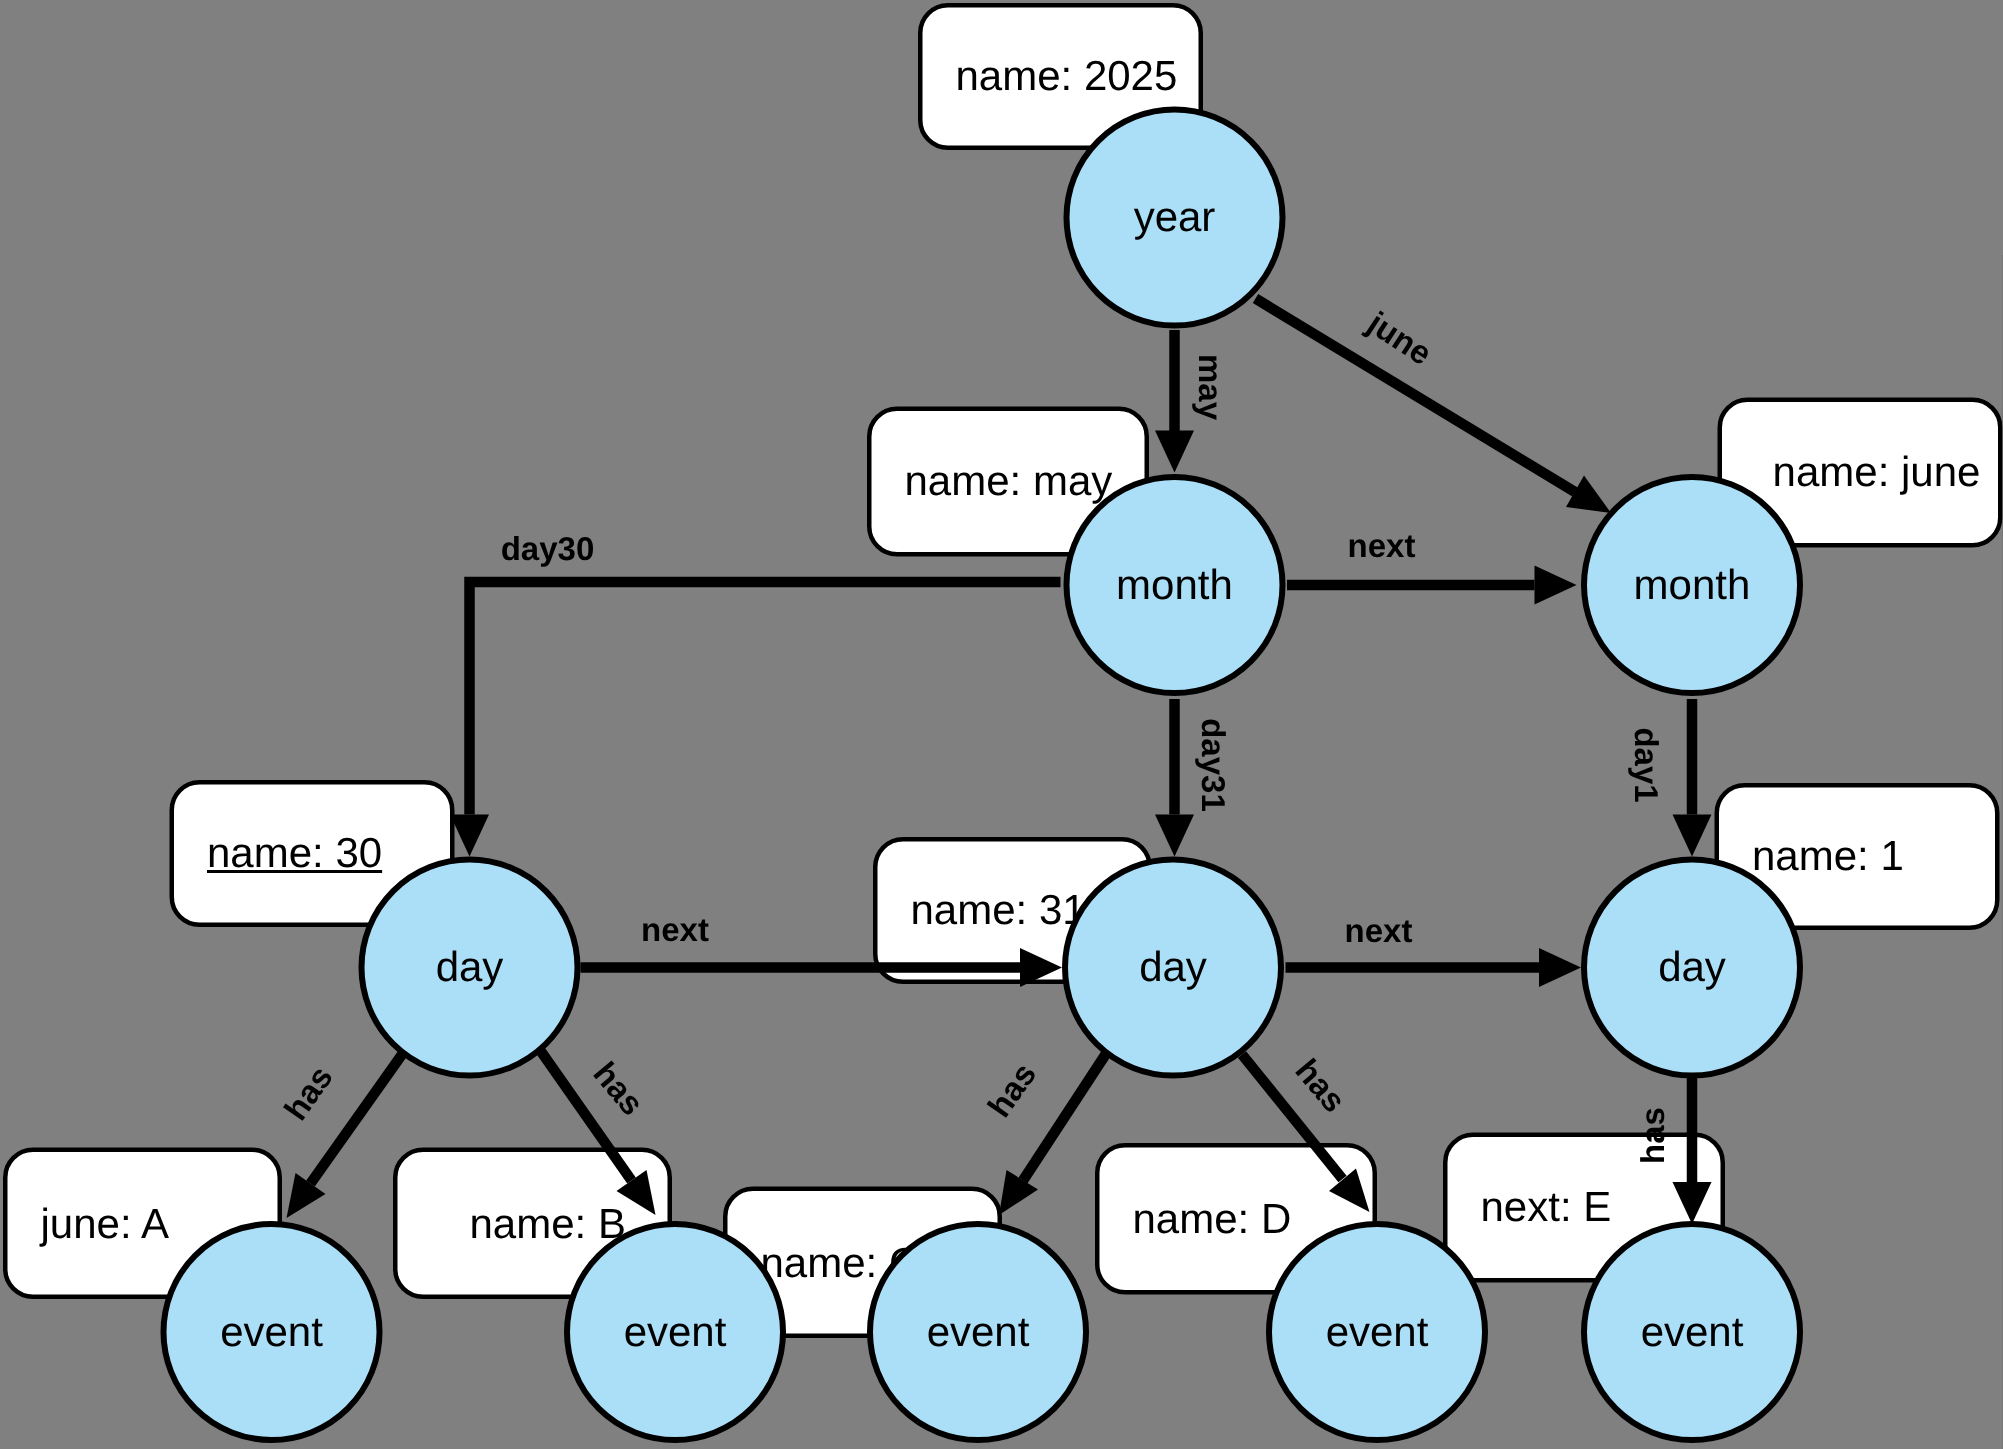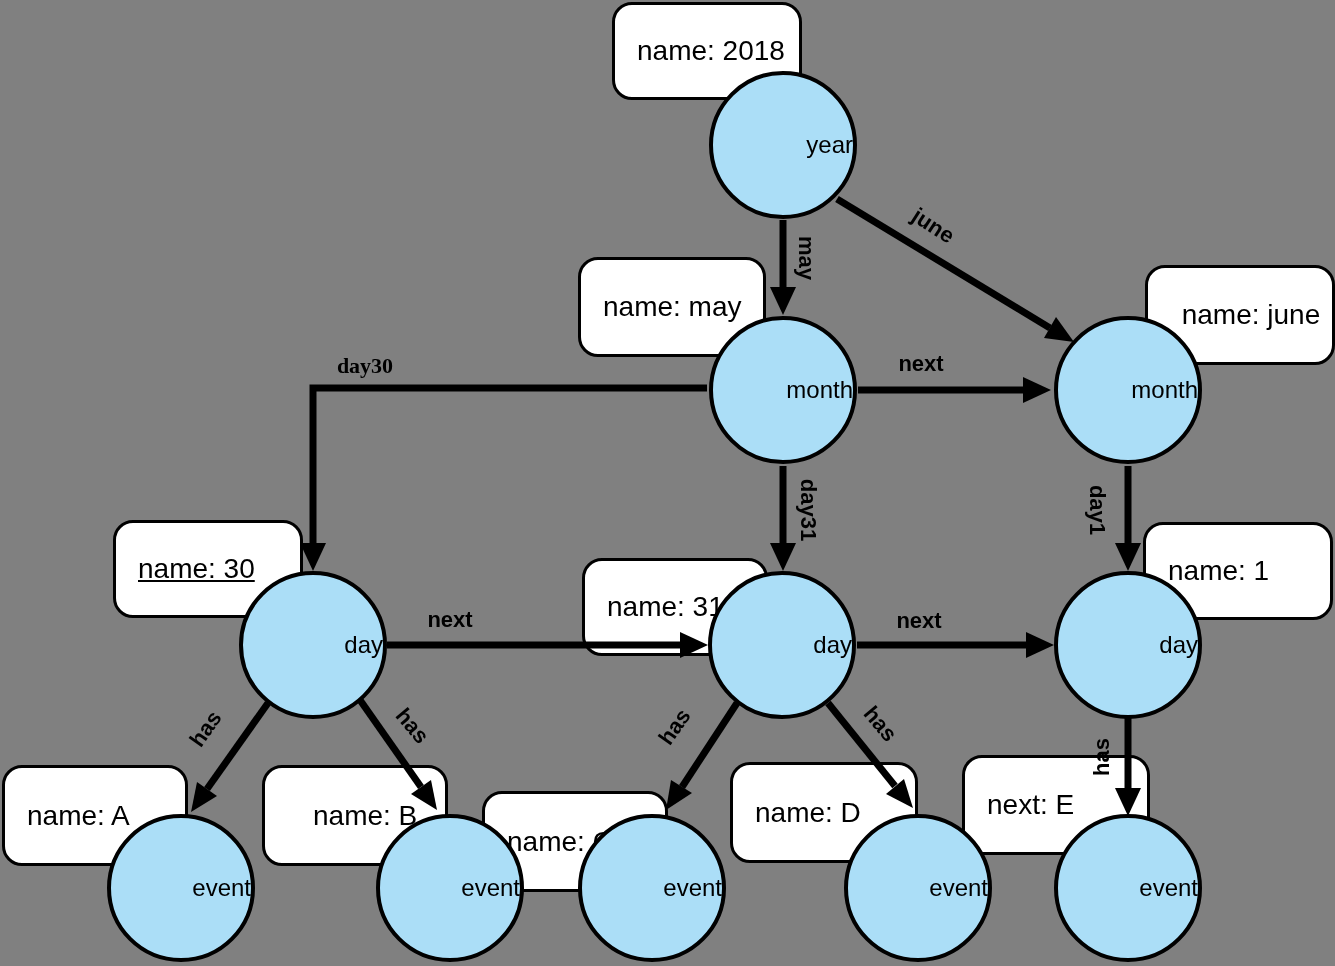--- a/index.html
+++ b/index.html
@@ -15,58 +15,58 @@
   .pbox{
     position:absolute;z-index:1;box-sizing:border-box;
     background:var(--box-fill);border:3.5px solid var(--stroke);border-radius:20px;
     display:flex;align-items:center;
     padding-left:22px;font-size:28px;color:#000;white-space:nowrap;
   }
   .node{
     position:absolute;z-index:3;box-sizing:border-box;
     width:148px;height:148px;border-radius:50%;
     background:var(--node-fill);border:4px solid var(--stroke);
-    display:flex;align-items:center;justify-content:flex-end;
-    font-size:24px;color:#000;
+    display:flex;align-items:center;justify-content:center;
+    font-size:28px;color:#000;
   }
   .elabel{
     position:absolute;z-index:4;font-size:22px;font-weight:bold;color:#000;
     white-space:nowrap;transform:translate(-50%,-50%);
   }
   .rot90{transform:translate(-50%,-50%) rotate(90deg);}
   .rotm90{transform:translate(-50%,-50%) rotate(-90deg);}
   .rot33{transform:translate(-50%,-50%) rotate(33deg);}
   .rot50{transform:translate(-50%,-50%) rotate(50deg);}
   .rotm55{transform:translate(-50%,-50%) rotate(-55deg);}
 </style>
 </head>
 <body>
 
 <div id="canvas">
 
   <div class="pbox" style="left:612px;top:2px;width:190px;height:98px;">
-      <span>name: 2018</span>
+      <span>name: 2025</span>
     </div>
-  <div class="pbox" style="left:578px;top:257px;width:188px;height:100px;">
+  <div class="pbox" style="left:578px;top:271px;width:188px;height:100px;">
       <span>name: may</span>
     </div>
   <div class="pbox" style="left:1145px;top:265px;width:190px;height:100px;justify-content:center;">
       <span>name: june</span>
     </div>
   <div class="pbox" style="left:113px;top:520px;width:190px;height:98px;text-decoration:underline;">
       <span>name: 30</span>
     </div>
   <div class="pbox" style="left:582px;top:518px;width:186px;height:98px;margin-top:40px;">
       <span>name: 31</span>
     </div>
   <div class="pbox" style="left:1143px;top:522px;width:190px;height:98px;">
       <span>name: 1</span>
     </div>
   <div class="pbox" style="left:2px;top:765px;width:186px;height:101px;">
-      <span>name: A</span>
+      <span>june: A</span>
     </div>
   <div class="pbox" style="left:262px;top:765px;width:186px;height:101px;padding-left:48px;">
       <span>name: B</span>
     </div>
   <div class="pbox" style="left:482px;top:763px;width:186px;height:101px;margin-top:28px;">
       <span>name: C</span>
     </div>
   <div class="pbox" style="left:730px;top:762px;width:188px;height:101px;">
       <span>name: D</span>
     </div>
@@ -137,21 +137,21 @@
   <div class="node" style="left:844px;top:814px;">
       <span>event</span>
     </div>
   <div class="node" style="left:1054px;top:814px;">
       <span>event</span>
     </div>
 
   <span class="elabel rot90" style="left:806px;top:258px;">may</span>
   <span class="elabel rot33" style="left:933px;top:226px;">june</span>
   <span class="elabel" style="left:921px;top:364px;">next</span>
-  <span class="elabel" style="left:365px;top:366px;font-family:Liberation Serif, serif;">day30</span>
+  <span class="elabel" style="left:365px;top:366px;">day30</span>
   <span class="elabel rot90" style="left:808px;top:510px;">day31</span>
   <span class="elabel rot90" style="left:1097px;top:510px;">day1</span>
   <span class="elabel" style="left:450px;top:620px;">next</span>
   <span class="elabel" style="left:919px;top:621px;">next</span>
   <span class="elabel rotm55" style="left:206px;top:729px;">has</span>
   <span class="elabel rot50" style="left:412px;top:726px;">has</span>
   <span class="elabel rotm55" style="left:675px;top:727px;">has</span>
   <span class="elabel rot50" style="left:880px;top:724px;">has</span>
   <span class="elabel rotm90" style="left:1102px;top:757px;">has</span>
 

